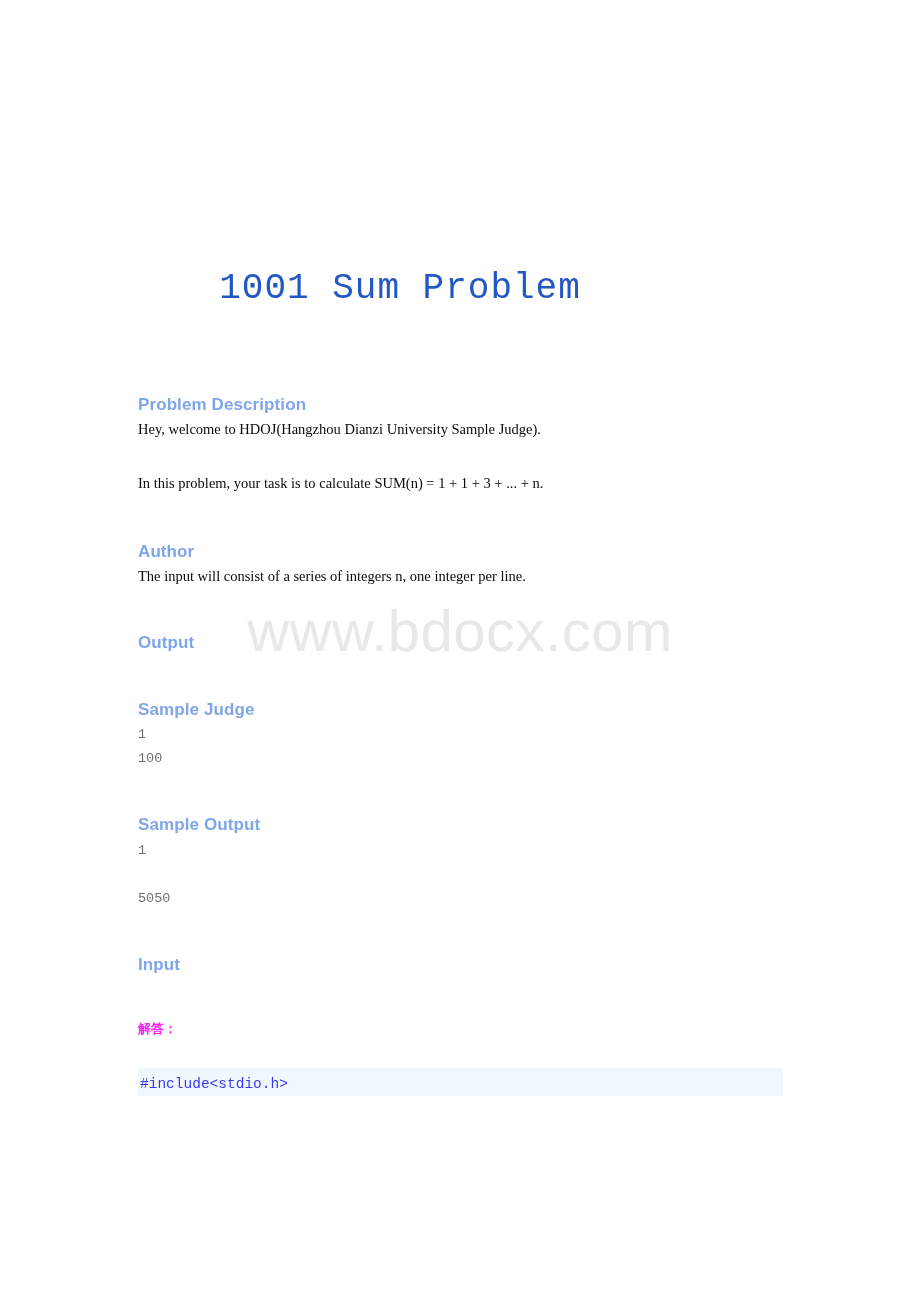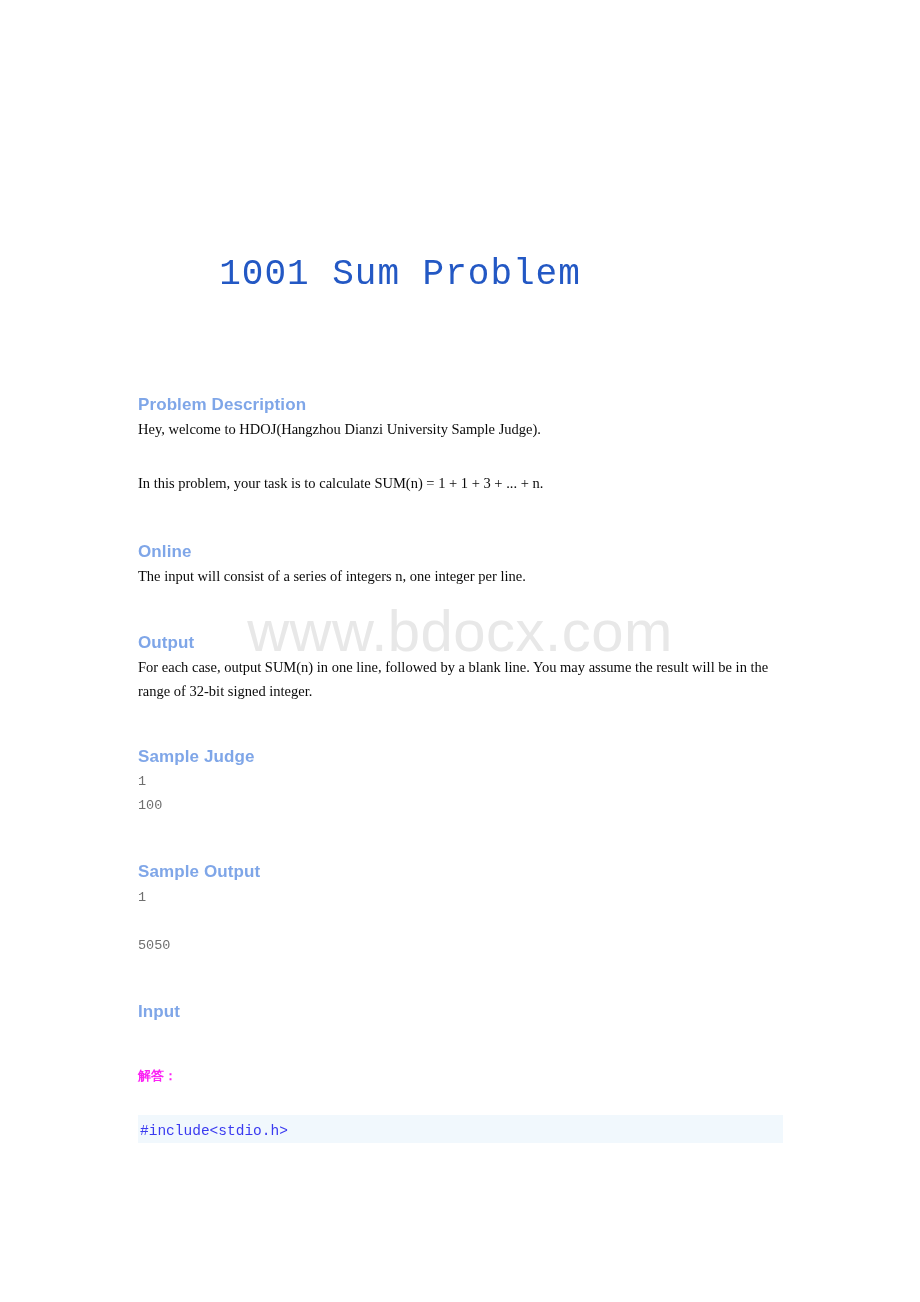--- a/index.html
+++ b/index.html
@@ -42,21 +42,21 @@
 
   .content {
     position: relative;
     z-index: 2;
   }
 
   
   .doc-title {
     position: absolute;
     left: 0;
-    top: 255px;
+    top: 269px;
     width: 800px;
     text-align: center;
     font-family: "Liberation Mono", "DejaVu Sans Mono", monospace;
     font-size: 36px;
     font-weight: 400;
     color: #2358c4;
     letter-spacing: 1px;
     line-height: 1.1;
     white-space: pre;
   }
@@ -146,29 +146,28 @@
       <div class="sec">
         <div class="sec-head">Problem Description</div>
         <p class="para">Hey, welcome to HDOJ(Hangzhou Dianzi University Sample Judge).</p>
         <div class="gap-sm"></div>
         <p class="para">In this problem, your task is to calculate SUM(n) = 1 + 1 + 3 + ... + n.</p>
       </div>
 
       <div class="gap-lg"></div>
 
       <div class="sec">
-        <div class="sec-head">Online</div>
+        <div class="sec-head">Author</div>
         <p class="para">The input will consist of a series of integers n, one integer per line.</p>
       </div>
 
       <div class="gap-md"></div>
 
       <div class="sec">
         <div class="sec-head">Output</div>
-        <p class="para">For each case, output SUM(n) in one line, followed by a blank line. You may assume the result will be in the range of 32-bit signed integer.</p>
       </div>
 
       <div class="gap-md"></div>
 
       <div class="sec">
         <div class="sec-head">Sample Judge</div>
         <pre class="mono">1
 100</pre>
       </div>
 

